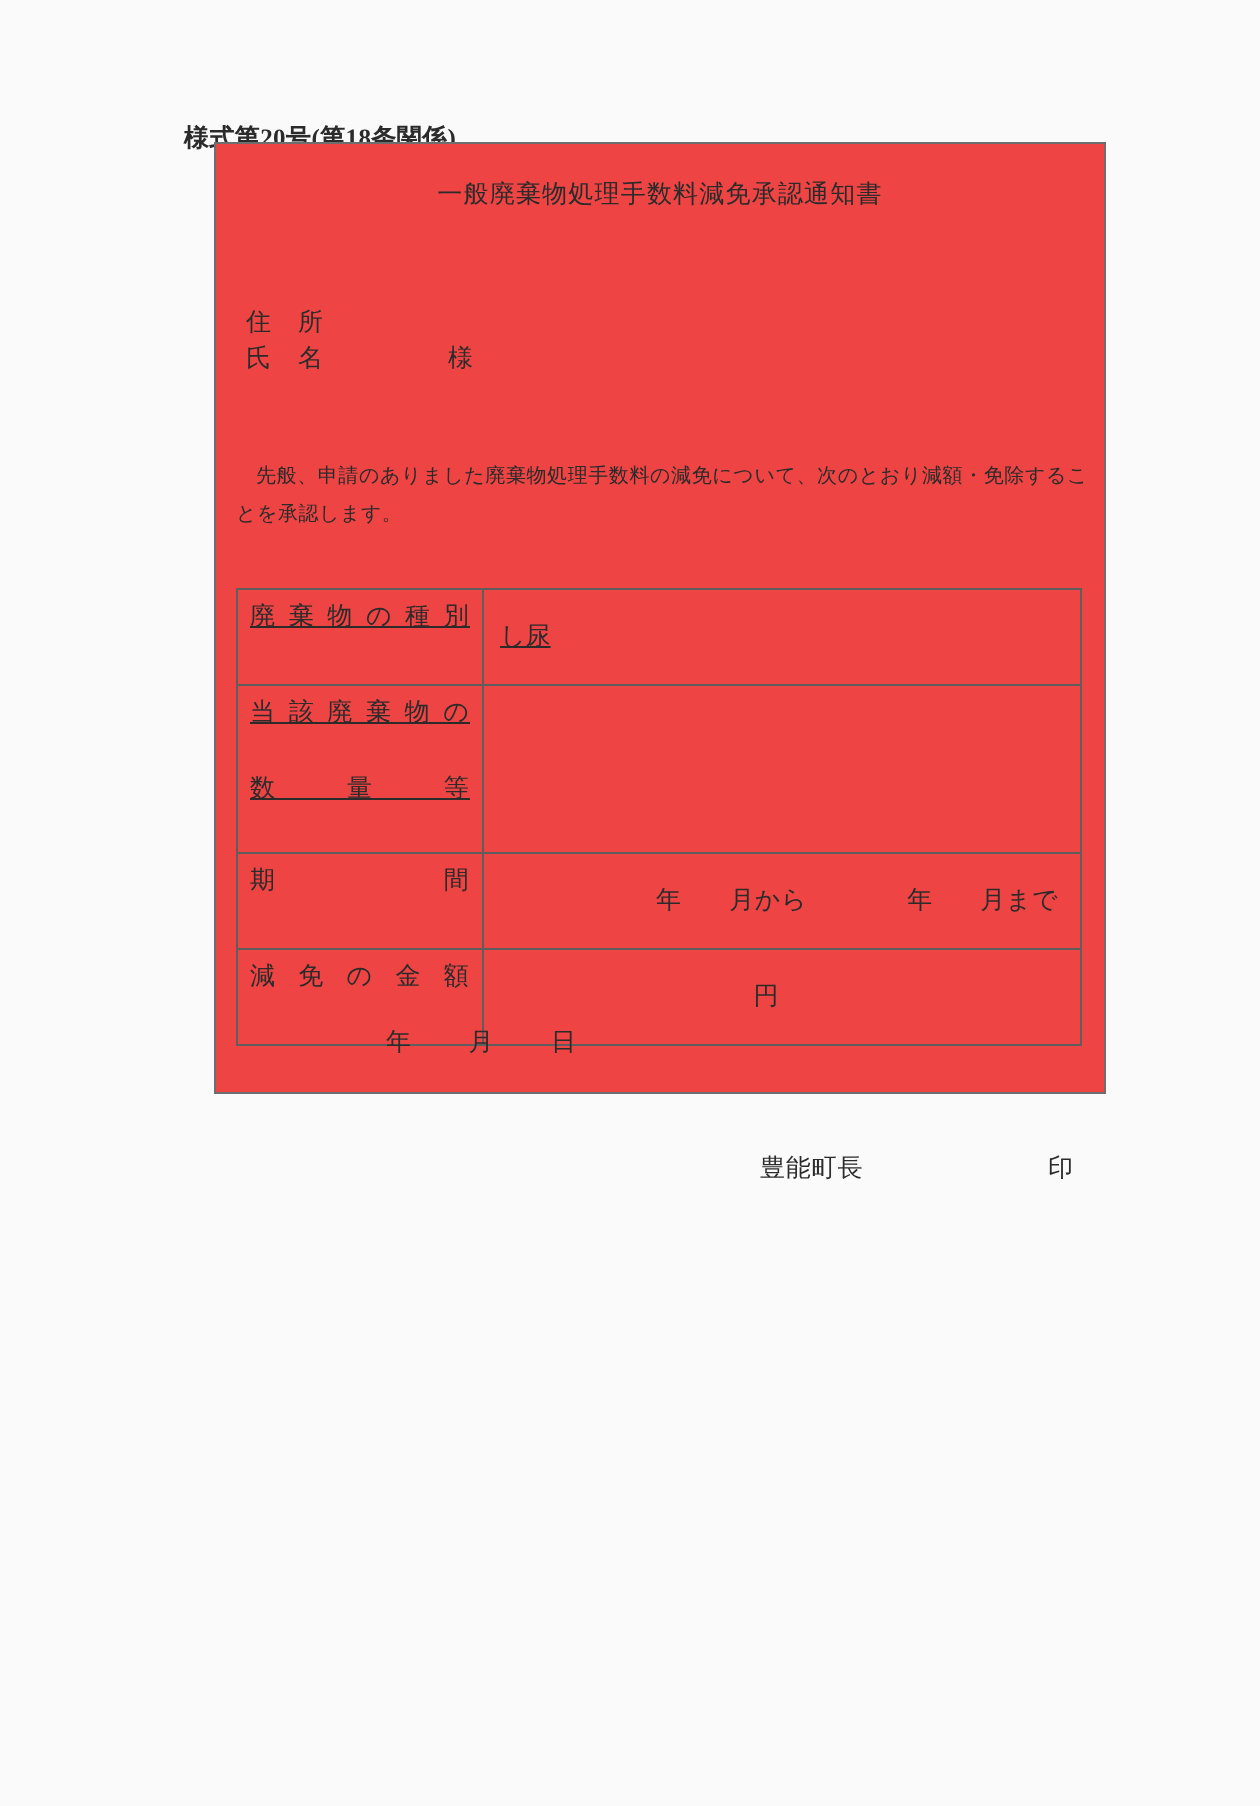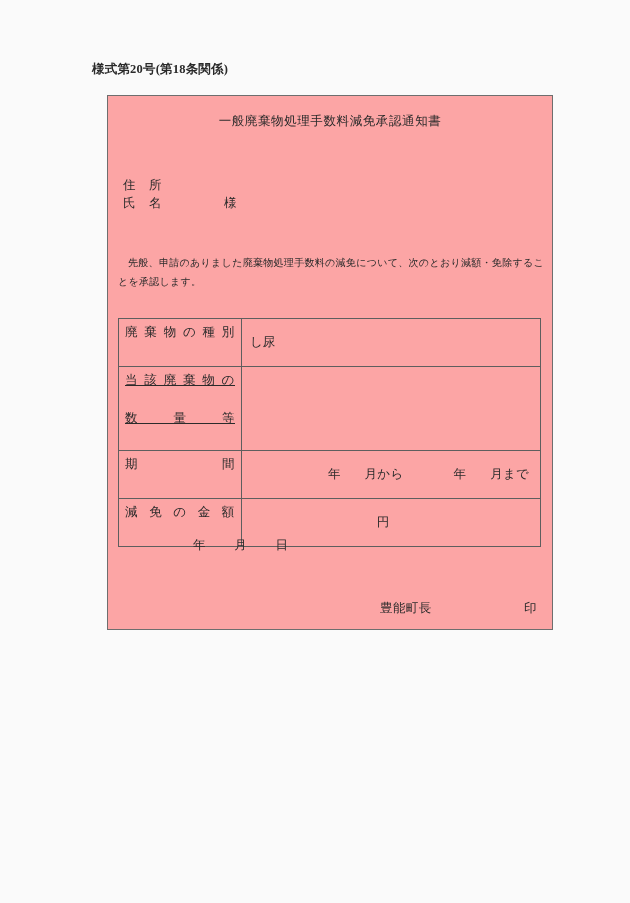--- a/index.html
+++ b/index.html
@@ -24,25 +24,25 @@
     font-size: 12.5px;
     font-weight: bold;
     letter-spacing: 0.2px;
     white-space: nowrap;
   }
 
   
   #page-frame {
     position: absolute;
     left: 107px;
-    top: 95px;
+    top: 71px;
     width: 446px;
-    height: 535px;
+    height: 476px;
     border: 1px solid #6e6e6e;
-    background: #fca5a5;
+    background: #ef4444;
     box-sizing: border-box;
   }
 
   
   #doc-title {
     position: absolute;
     left: 0;
     top: 17px;
     width: 100%;
     text-align: center;
@@ -94,21 +94,21 @@
     vertical-align: middle;
   }
   #detail-table td.label-cell {
     width: 110px;
     text-align: center;
     padding: 4px 6px;
   }
   #detail-table td.value-cell {
     padding: 15px 8px;
   }
-  .row-h1 { height: 37px; }
+  .row-h1 { height: 37px; text-decoration: underline; }
   .row-h2 { height: 49px; }
   .row-h3 { height: 45px; }
   .row-h4 { height: 43px; }
 
   
   .spread {
     display: block;
     text-align: justify;
     text-align-last: justify;
     letter-spacing: 0.05em;

